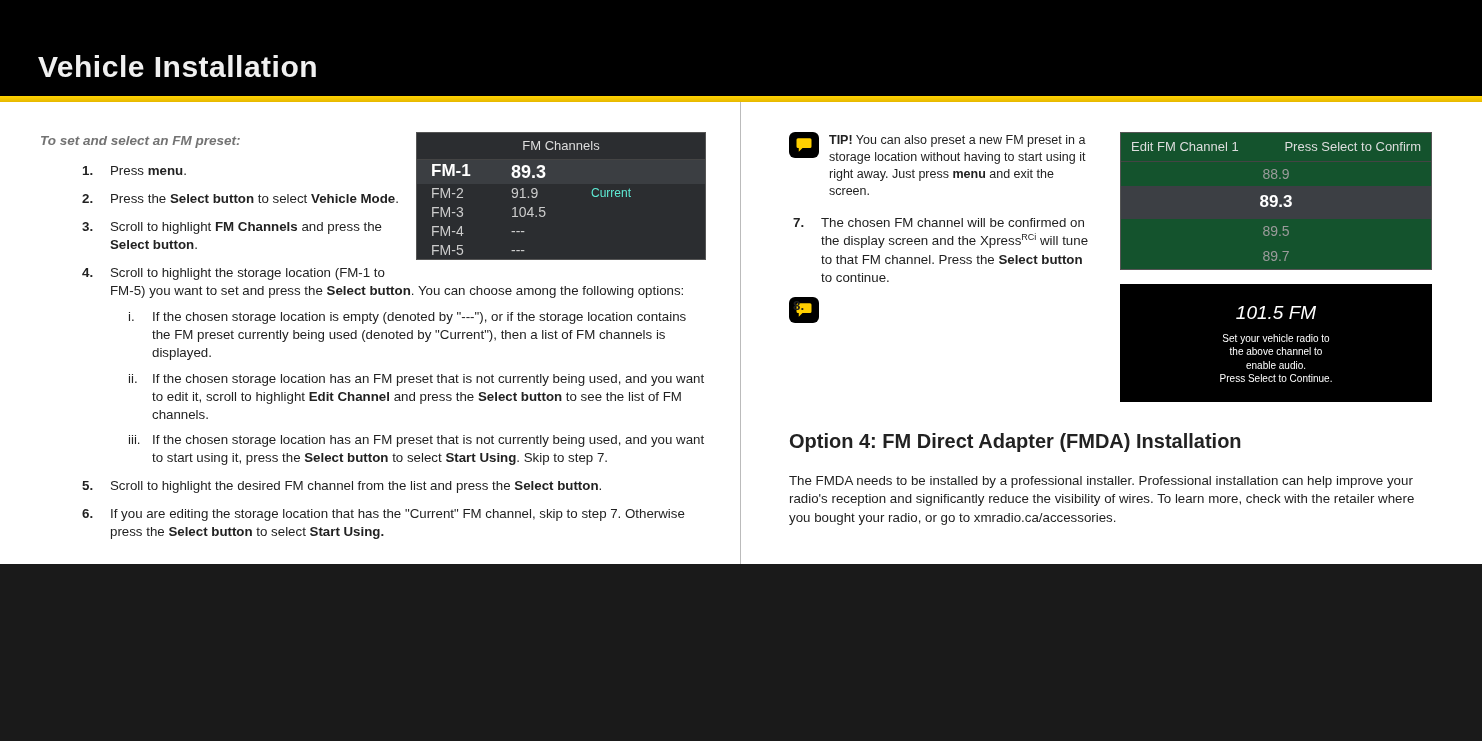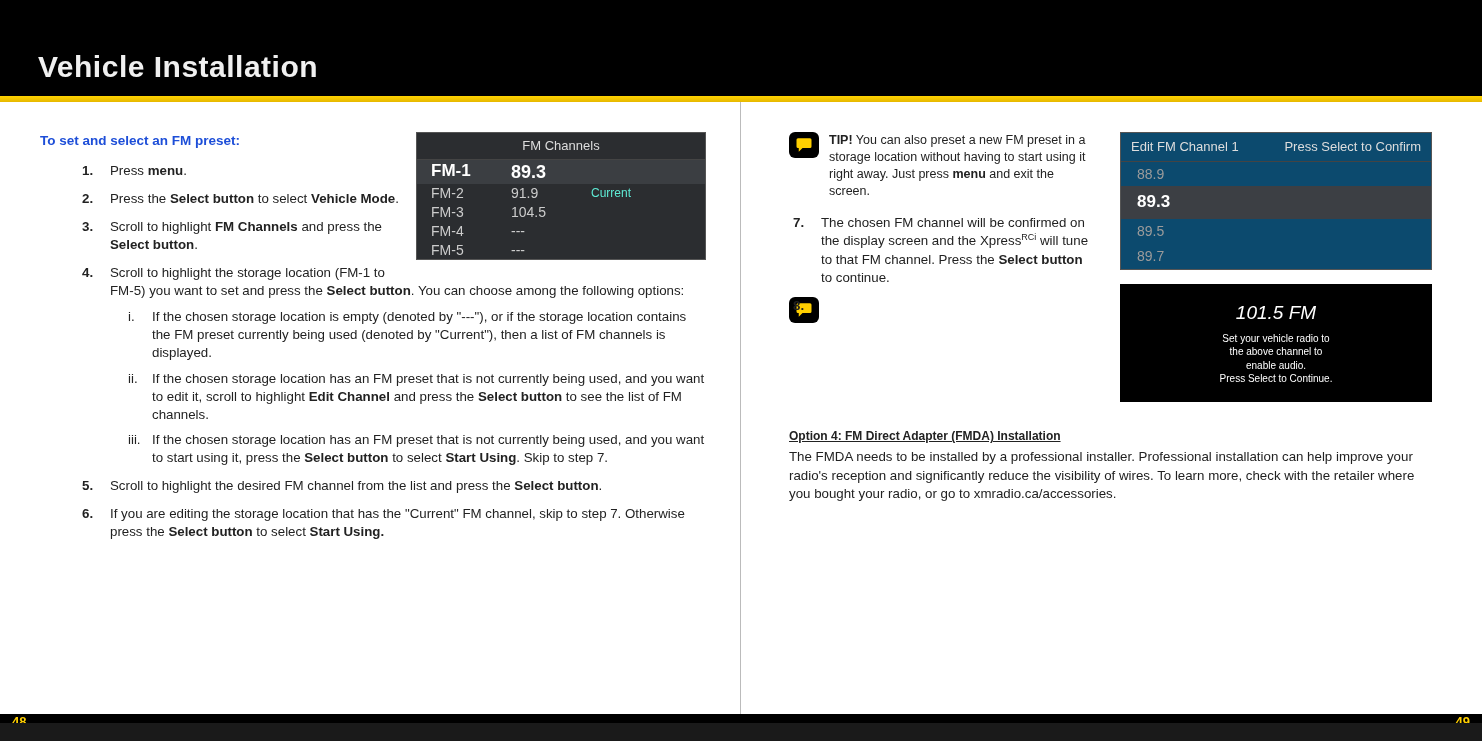--- a/index.html
+++ b/index.html
@@ -1,33 +1,33 @@
 <!DOCTYPE html>
 <html><head>
 <meta charset="utf-8">
 <style>
   * { box-sizing: border-box; margin: 0; padding: 0; }
   html, body { width: 1482px; height: 741px; font-family: Arial, Helvetica, sans-serif; background:#1a1a1a; }
   .page {
-    width: 1482px; height: 723px; background: #fff; position: relative; overflow: hidden;
+    width: 1482px; height: 564px; background: #fff; position: relative; overflow: hidden;
   }
   .header {
     background: #000; height: 96px; display: flex; align-items: flex-end; padding: 0 38px 12px;
   }
   .header h1 { color: #f0f0f0; font-size: 30px; font-weight: bold; letter-spacing: 0.5px; text-shadow: 1px 1px 2px #000; }
   .yellow-bar { height: 6px; background: linear-gradient(#ffd300, #e6b800); width: 100%; }
   .content {
     display: flex; height: 612px; background: #fff;
   }
   .col {
     width: 50%; padding: 30px 40px 10px 40px; font-size: 13.3px; line-height: 1.35; color: #222;
   }
   .col.left { border-right: 1px solid #bbb; padding-right: 34px; }
   .col.right { padding-left: 48px; padding-right: 50px; }
-  .intro { font-weight: bold; margin-bottom: 12px; font-size: 13.5px; color:#1d4ed8;}
+  .intro { font-weight: bold; font-style: italic; margin-bottom: 12px; font-size: 13.5px; color:#737373;}
   ol.steps { list-style: none; padding-left: 42px; }
   ol.steps > li { margin-bottom: 10px; position: relative; padding-left: 28px; }
   ol.steps > li > .num { position: absolute; left: 0; top: 0; font-weight: bold; }
   ol.roman { list-style: none; padding-left: 18px; margin-top: 8px;}
   ol.roman > li { margin-bottom: 8px; position: relative; padding-left: 24px;}
   ol.roman > li > .rn { position: absolute; left: 0; top: 0; }
   b { font-weight: bold; }
   .float-img { float: right; margin-left: 16px; margin-bottom: 8px; }
   
   .fm-box {
@@ -46,34 +46,34 @@
   .right-text { flex: 1; }
   .right-images { width: 312px; display:flex; flex-direction:column; gap:14px;}
   .tip-block { display:flex; gap:10px; margin-bottom:14px;}
   .tip-icon {
     width: 30px; height: 26px; background:#000; border-radius:6px; display:flex; align-items:center; justify-content:center; flex-shrink:0;
   }
   .tip-icon svg { width:20px; height:18px;}
   .tip-text { font-size:12.5px; line-height:1.35; }
   
   .edit-box {
-    width: 312px; background:#0c4a6e; border:1px solid #555; color:#ccc; filter: blur(0.3px);
+    width: 312px; background:#14532d; border:1px solid #555; color:#ccc; filter: blur(0.3px); text-align: center;
   }
   .edit-head { display:flex; justify-content:space-between; padding:5px 10px; font-size:13px; border-bottom:1px solid #444; color:#ddd;}
   .edit-row { padding:3px 16px; font-size:14px; color:#9b9b9b;}
   .edit-row.sel { background:#3c3f44; color:#fff; font-size:17px; font-weight:bold; padding:5px 16px;}
   
   .confirm-box {
     width:312px; background:#000; color:#fff; text-align:center; padding:16px 18px; filter: blur(0.3px);
   }
   .confirm-box .big { font-size:19px; margin-bottom:6px;font-style:italic;}
   .confirm-box .msg { font-size:10px; line-height:1.35;}
   
   .opt4 { margin-top: 26px; }
-  .opt4 h3 { font-size:12px; font-weight:bold; margin-bottom:4px;text-decoration:underline;}
+  .opt4 h3 { font-size:20px; font-weight:bold; margin-bottom:17px;}
   .opt4 p { font-size:13.3px; line-height:1.4;}
   
   .footer { height: 27px; background:#000; display:flex; justify-content:space-between; align-items:flex-start; padding:0 12px;}
   .footer span { color:#ffcf00; font-weight:bold; font-size:13px;}
   sup { font-size: 9px; vertical-align: super;}
   .clr { clear:both; }
 </style>
 </head>
 <body>
 

